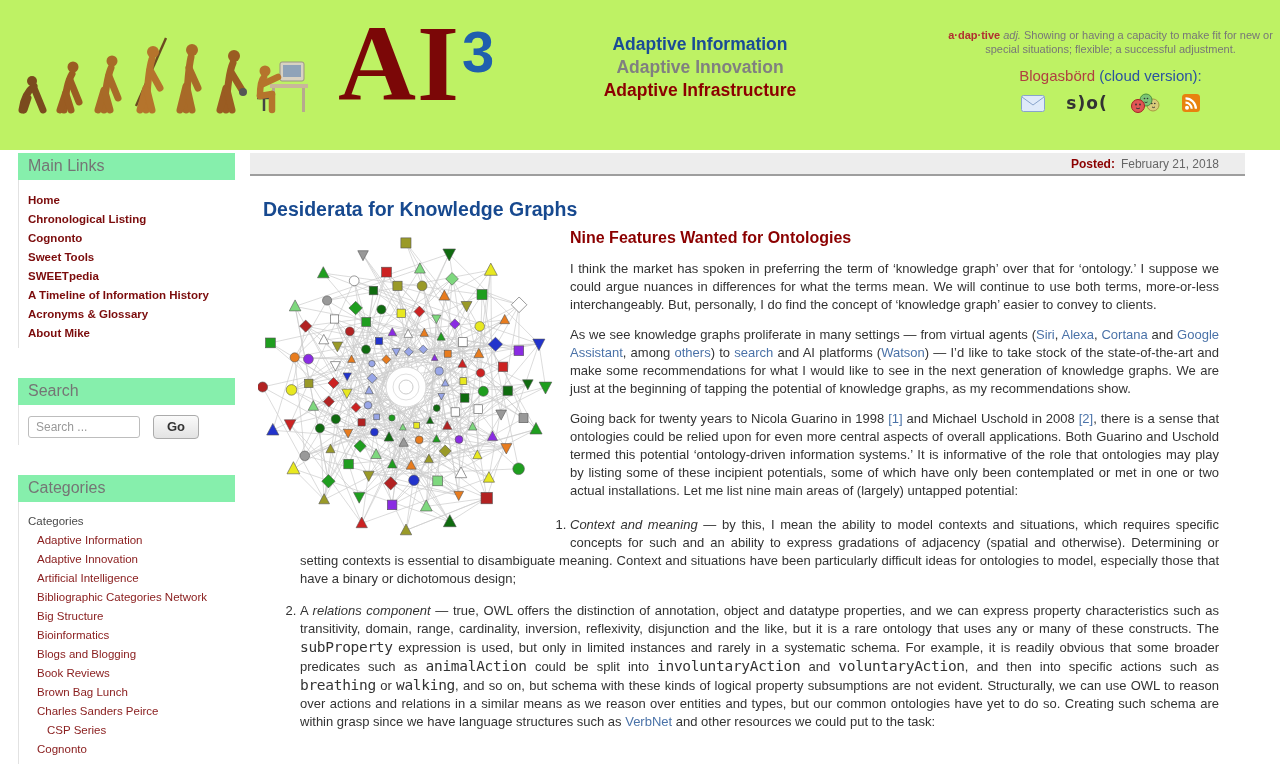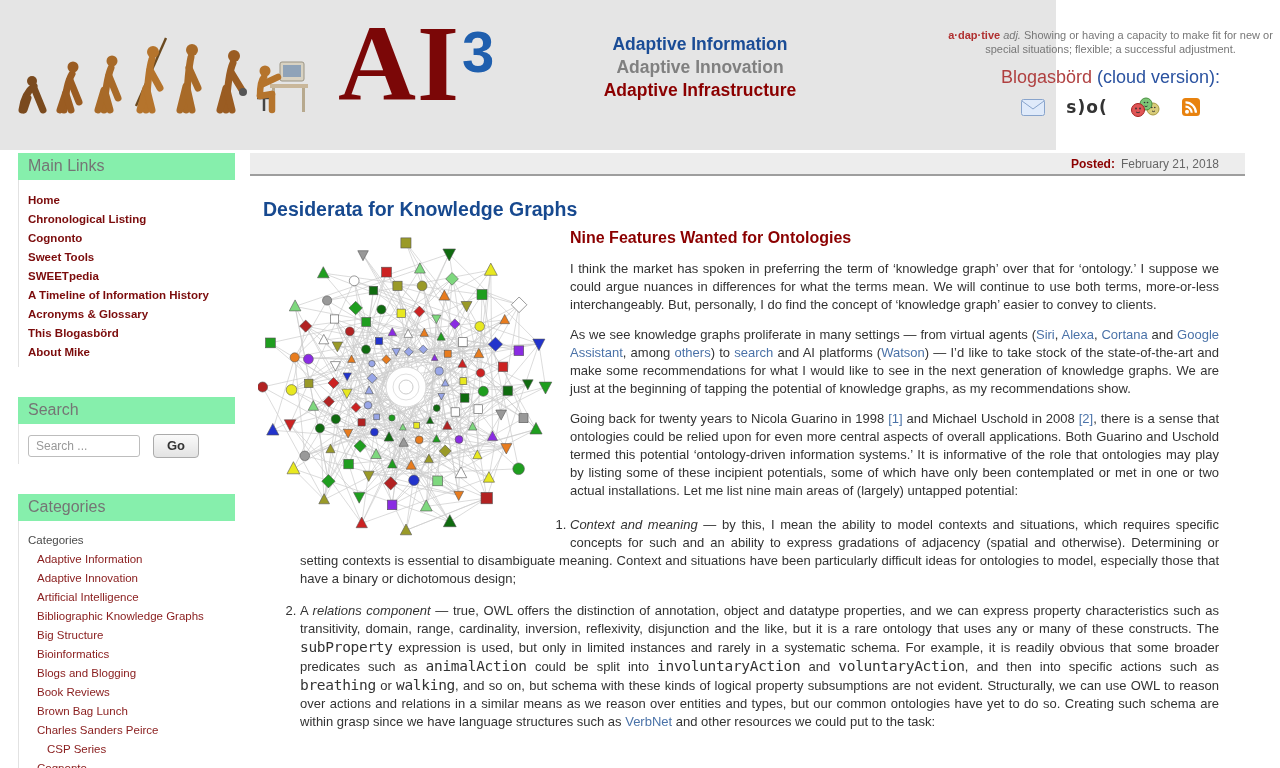--- a/index.html
+++ b/index.html
@@ -1,33 +1,33 @@
 <!DOCTYPE html>
 <html><head>
 <meta charset="utf-8">
 <style>
   * { margin:0; padding:0; box-sizing:border-box; }
   html,body { width:1280px; height:768px; overflow:hidden; background:#fff;
     font-family:"Liberation Sans","DejaVu Sans",sans-serif; color:#333; }
   .page { position:relative; width:1280px; height:768px; background:#fff; }
 
   
-  .hdr { position:absolute; left:0; top:0; width:1056px; height:150px; background:#e5e5e5; }
+  .hdr { position:absolute; left:0; top:0; width:1280px; height:150px; background:#bef264; }
   .evolution { position:absolute; left:8px; top:10px; }
   .logo { position:absolute; left:338px; top:10px; font-family:"Liberation Serif","DejaVu Serif",serif;
     font-weight:bold; font-size:108px; line-height:108px; color:#7b0707; letter-spacing:1px; cursor:pointer; }
   .logo sup { font-family:"Liberation Sans",sans-serif; font-size:58px; line-height:58px;
     color:#1f5fae; vertical-align:28px; margin-left:2px; }
   .taglines { position:absolute; left:575px; top:33px; width:250px; text-align:center;
     font-weight:bold; font-size:17.5px; line-height:23px; }
   .rightcol { position:absolute; left:948px; top:28px; width:325px; text-align:center; }
   .defn { font-size:11px; line-height:14px; color:#777; }
   .defn .term { color:#b03030; font-weight:bold; }
   .defn .pos { font-style:italic; }
-  .cloudline { margin-top:11px; font-size:18px; }
+  .cloudline { margin-top:11px; font-size:15px; }
   .cloudline .bname { color:#b04040; }
   .cloudline .cver { color:#2a52a0; }
   .iconrow { margin-top:8px; display:flex; justify-content:center; align-items:center; gap:21px; }
   .iconrow > * { cursor:pointer; }
   .sioc { font-weight:bold; font-size:17px; color:#333; letter-spacing:1px;
     font-family:"DejaVu Sans",sans-serif; }
 
   
   .sidebar { position:absolute; left:18px; top:153px; width:217px; }
   .sb-section { margin-bottom:30px; }
@@ -183,21 +183,20 @@
       <div class="sb-h">Main Links</div>
       <div class="sb-body">
         <ul class="sb-links">
             <li><a href="#">Home</a></li>
             <li><a href="#">Chronological Listing</a></li>
             <li><a href="#">Cognonto</a></li>
             <li><a href="#">Sweet Tools</a></li>
             <li><a href="#">SWEETpedia</a></li>
             <li><a href="#">A Timeline of Information History</a></li>
             <li><a href="#">Acronyms &amp; Glossary</a></li>
-            <li><a href="#">This Blogasbörd</a></li>
             <li><a href="#">About Mike</a></li>
           </ul>
       </div>
     </div>
 
     <div class="sb-section">
       <div class="sb-h">Search</div>
       <div class="sb-body">
         <div class="searchrow">
           <input type="text" placeholder="Search ..." style="">
@@ -207,21 +206,21 @@
     </div>
 
     <div class="sb-section">
       <div class="sb-h">Categories</div>
       <div class="sb-body">
         <div class="cat-label">Categories</div>
         <div>
             <div class="cat-item ind1"><a href="#">Adaptive Information</a></div>
             <div class="cat-item ind1"><a href="#">Adaptive Innovation</a></div>
             <div class="cat-item ind1"><a href="#">Artificial Intelligence</a></div>
-            <div class="cat-item ind1"><a href="#">Bibliographic Knowledge Graphs</a></div>
+            <div class="cat-item ind1"><a href="#">Bibliographic Categories Network</a></div>
             <div class="cat-item ind1"><a href="#">Big Structure</a></div>
             <div class="cat-item ind1"><a href="#">Bioinformatics</a></div>
             <div class="cat-item ind1"><a href="#">Blogs and Blogging</a></div>
             <div class="cat-item ind1"><a href="#">Book Reviews</a></div>
             <div class="cat-item ind1"><a href="#">Brown Bag Lunch</a></div>
             <div class="cat-item ind1"><a href="#">Charles Sanders Peirce</a></div>
             <div class="cat-item ind2"><a href="#">CSP Series</a></div>
             <div class="cat-item ind1"><a href="#">Cognonto</a></div>
           </div>
       </div>

